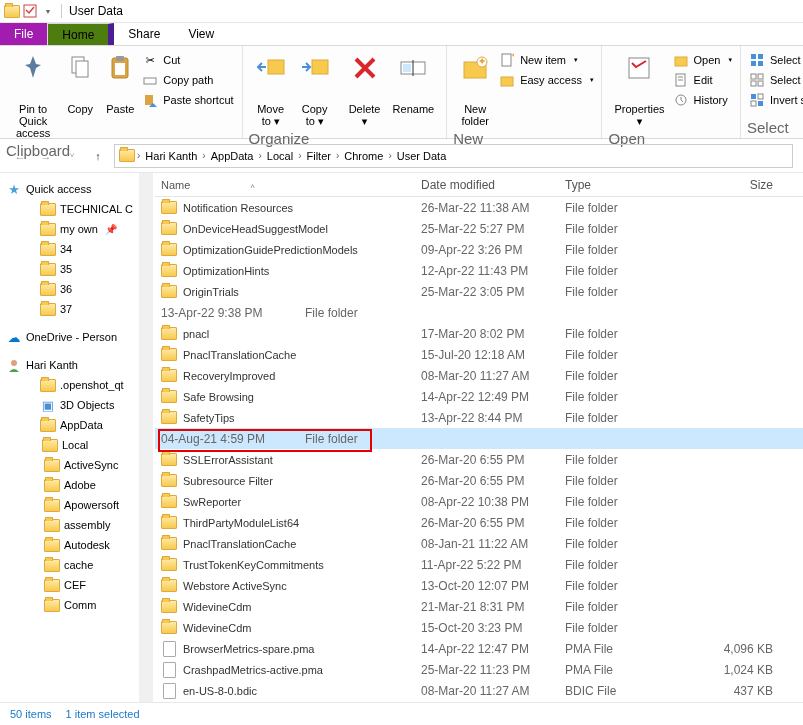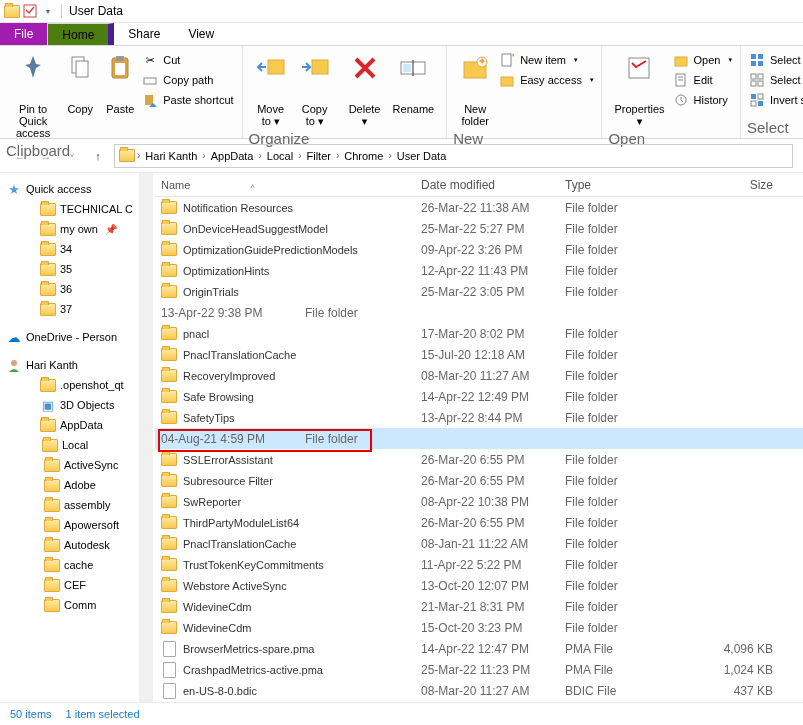--- a/index.html
+++ b/index.html
@@ -424,27 +424,27 @@
     <div class="tree-item d3">
         <span class="ticon">
           <span class="folder-ico"></span>
         </span>
         <span>Adobe</span>
       </div>
     <div class="tree-item d3">
         <span class="ticon">
           <span class="folder-ico"></span>
         </span>
+        <span>Apowersoft</span>
+      </div>
+    <div class="tree-item d3">
+        <span class="ticon">
+          <span class="folder-ico"></span>
+        </span>
         <span>assembly</span>
-      </div>
-    <div class="tree-item d3">
-        <span class="ticon">
-          <span class="folder-ico"></span>
-        </span>
-        <span>Apowersoft</span>
       </div>
     <div class="tree-item d3">
         <span class="ticon">
           <span class="folder-ico"></span>
         </span>
         <span>Autodesk</span>
       </div>
     <div class="tree-item d3">
         <span class="ticon">
           <span class="folder-ico"></span>

